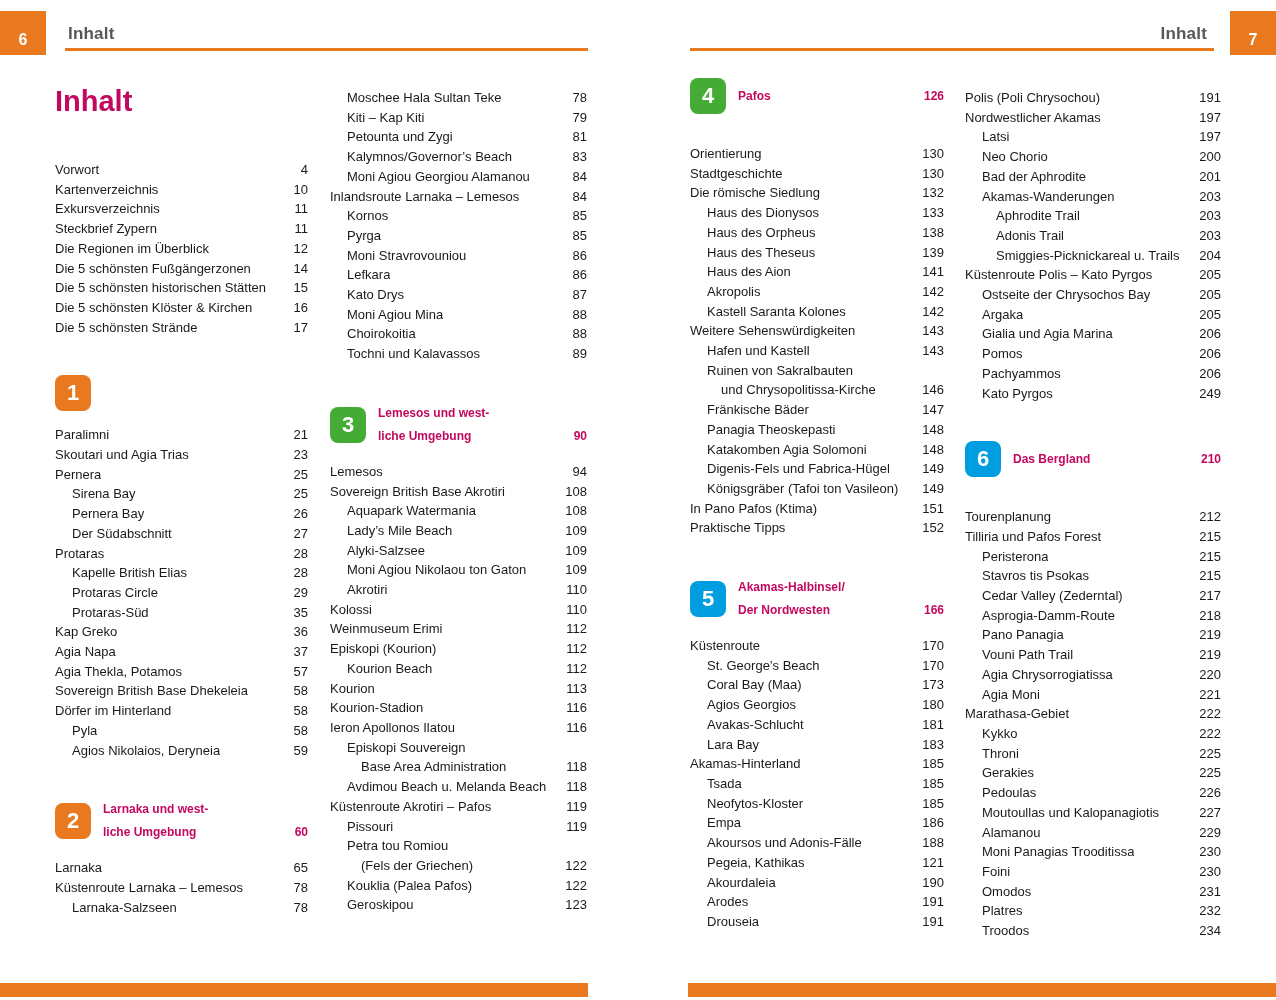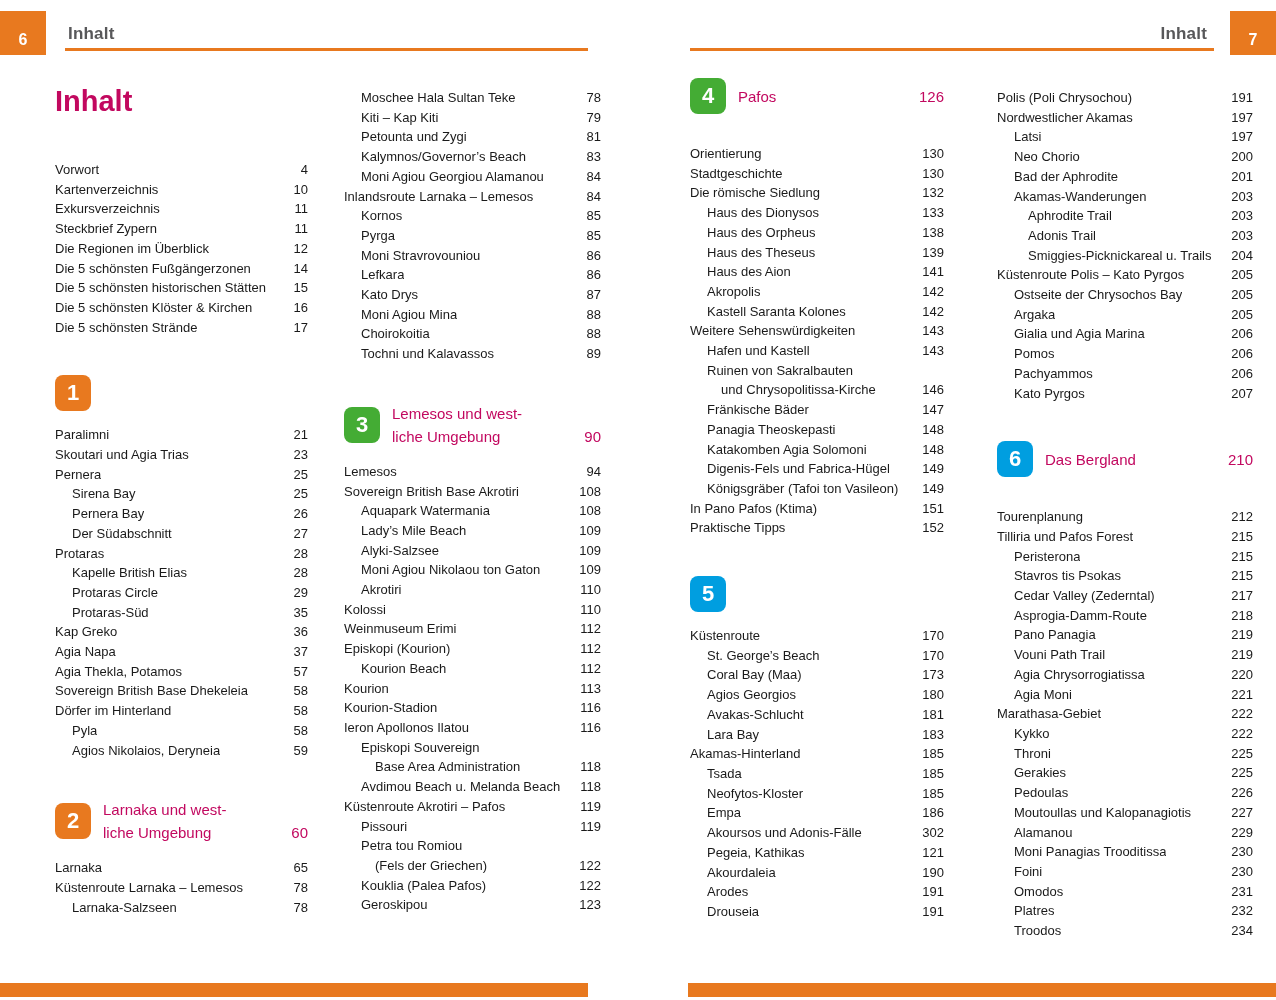--- a/index.html
+++ b/index.html
@@ -29,23 +29,23 @@
   .hdr-title.right { right:69px; }
   .rule { position:absolute; top:48px; height:3px; background:var(--orange); }
   .rule.left { left:65px; width:523px; }
   .rule.right { left:690px; width:524px; }
   .bottom-bar { position:absolute; bottom:3px; height:14px; background:var(--orange); }
   .bottom-bar.left { left:0; width:588px; }
   .bottom-bar.right { left:688px; width:588px; }
 
   .col { position:absolute; top:78px; }
   #col0 { left:55px;  width:253px; }
-  #col1 { left:344px; width:257px; }
+  #col1 { left:330px; width:257px; }
   #col2 { left:690px; width:254px; }
-  #col3 { left:965px; width:256px;margin-left:32px; }
+  #col3 { left:965px; width:256px; }
   .col.pad { padding-top:10px; }
 
   h1.page-title {
     margin:6px 0 42px 0;
     font-size:29px; line-height:34px; font-weight:bold;
     color:var(--magenta);
   }
 
   .entry {
     display:flex; justify-content:space-between; align-items:baseline;
@@ -58,21 +58,21 @@
 
   .section { display:flex; align-items:center; margin:38px 0 14px; }
   .section.single { margin-bottom:30px; }
   .col .section:first-child { margin-top:0; }
   .badge {
     width:36px; height:36px; border-radius:8px; flex-shrink:0;
     color:#fff; font-size:22px; font-weight:bold;
     display:flex; align-items:center; justify-content:center;
     margin-right:12px;
   }
-  .sec-title { flex:1; font-weight:normal; font-size:15px; line-height:23px; color:var(--magenta); }
+  .sec-title { flex:1; font-weight:bold; font-size:12px; line-height:23px; color:var(--magenta); }
   .sec-line { display:flex; justify-content:space-between; }
 </style>
 </head>
 <body>
 
 <div class="tab left">
   <span>6</span>
 </div>
 <div class="hdr-title left">Inhalt</div>
 <div class="rule left"></div>
@@ -473,20 +473,29 @@
         <span class="e-text">In Pano Pafos (Ktima)</span>
         <span class="e-page">151</span>
       </div>
       <div class="entry indent-0">
         <span class="e-text">Praktische Tipps</span>
         <span class="e-page">152</span>
       </div>
     </div>
     <div class="section">
       <div class="badge" style="background: rgb(0, 158, 224);">5</div>
+      <div class="sec-title">
+        <div class="sec-line">
+          <span>Akamas-Halbinsel/</span>
+        </div>
+        <div class="sec-line">
+          <span>Der Nordwesten</span>
+          <span class="sec-page">166</span>
+        </div>
+      </div>
     </div>
     <div class="toc-block">
       <div class="entry indent-0">
         <span class="e-text">Küstenroute</span>
         <span class="e-page">170</span>
       </div>
       <div class="entry indent-1">
         <span class="e-text">St. George’s Beach</span>
         <span class="e-page">170</span>
       </div>
@@ -517,21 +526,21 @@
       <div class="entry indent-1">
         <span class="e-text">Neofytos-Kloster</span>
         <span class="e-page">185</span>
       </div>
       <div class="entry indent-1">
         <span class="e-text">Empa</span>
         <span class="e-page">186</span>
       </div>
       <div class="entry indent-1">
         <span class="e-text">Akoursos und Adonis-Fälle</span>
-        <span class="e-page">302</span>
+        <span class="e-page">188</span>
       </div>
       <div class="entry indent-1">
         <span class="e-text">Pegeia, Kathikas</span>
         <span class="e-page">121</span>
       </div>
       <div class="entry indent-1">
         <span class="e-text">Akourdaleia</span>
         <span class="e-page">190</span>
       </div>
       <div class="entry indent-1">
@@ -601,21 +610,21 @@
       <div class="entry indent-1">
         <span class="e-text">Pomos</span>
         <span class="e-page">206</span>
       </div>
       <div class="entry indent-1">
         <span class="e-text">Pachyammos</span>
         <span class="e-page">206</span>
       </div>
       <div class="entry indent-1">
         <span class="e-text">Kato Pyrgos</span>
-        <span class="e-page">207</span>
+        <span class="e-page">249</span>
       </div>
     </div>
     <div class="section single">
       <div class="badge" style="background: rgb(0, 158, 224);">6</div>
       <div class="sec-title">
         <div class="sec-line">
           <span>Das Bergland</span>
           <span class="sec-page">210</span>
         </div>
       </div>

